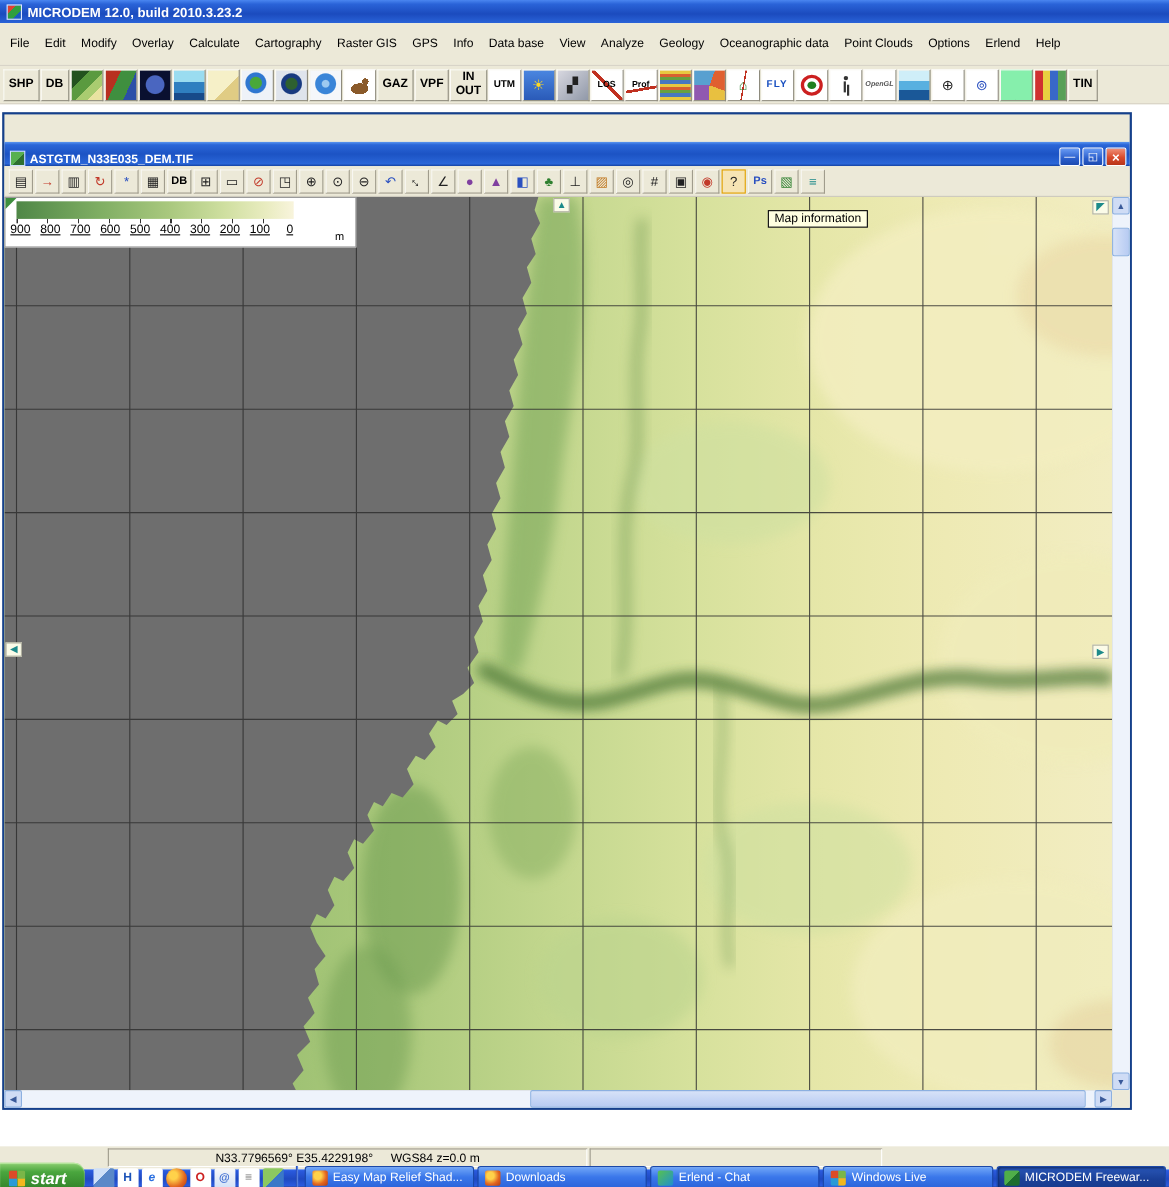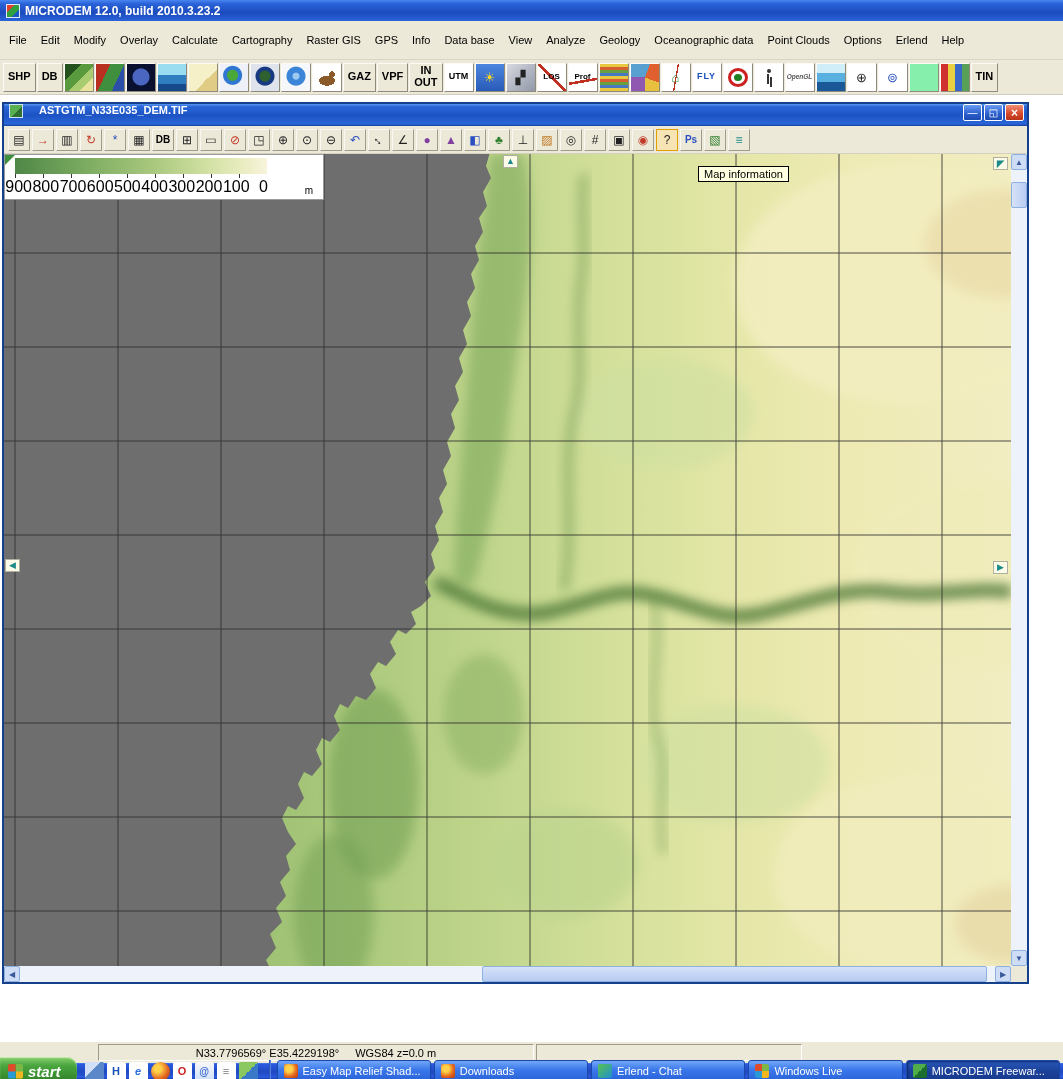--- a/index.html
+++ b/index.html
@@ -71,23 +71,23 @@
 
   .g-red{color:#c23a2a} .g-blue{color:#2a50c0} .g-purple{color:#8040a0} .g-green{color:#2f8030}
   .g-orange{color:#c07820} .g-teal{color:#1d8a8a} .g-dark{color:#222} .g-yellow{color:#ffd820}
   .rot45{transform:rotate(45deg); display:inline-block}
 
   
   .client { flex:1 1 auto; background:#fff; position:relative; padding:7px 0 0 2px; }
 
   .mapwin { width:1027px; border:2px solid #14408c; background:#ece9d8; }
   .mw-title {
-    height:22px; display:flex; align-items:flex-start; gap:16px; padding:0 3px 0 5px;
+    height:22px; display:flex; align-items:flex-end; gap:4px; padding:0 3px 0 5px;
     background:linear-gradient(180deg,#5a96f0 0%,#2a66d8 12%,#1c53c4 50%,#2a66d8 90%,#1441a0 100%);
-    color:#fff; font-size:11px; font-weight:bold;
+    color:#fff; font-size:11px; font-weight:bold;margin-top:25px;
   }
   .mw-title .title-text { flex:1 1 auto; }
   .win-ico { width:14px; height:14px; background:linear-gradient(135deg,#58b050 55%,#2e7030 55%); border:1px solid #cfe0ff; }
   .wb { width:19px; height:17px; border:1px solid #fff; border-radius:2px; color:#fff;
         font-size:10px; line-height:14px; text-align:center; padding:0; cursor:default; }
   .wb-min, .wb-restore { background:linear-gradient(180deg,#6a9cf4,#2a5ecc 60%,#1c4ab0); }
   .wb-close { background:linear-gradient(180deg,#f09078,#d84a2c 55%,#b83418); font-weight:bold; font-size:12px; }
   .wb-min { line-height:8px; }
 
   .mw-toolbar { height:28px; background:#ece9d8; display:flex; align-items:center; gap:2px; padding:2px 4px; border-bottom:1px solid #d4d0c0; }
@@ -100,21 +100,21 @@
   .map-area { position:relative; width:1007px; height:812px; overflow:hidden; background:#6e6e6e; }
   .map-area svg { display:block; }
 
   
   .legend { position:absolute; left:0; top:0; width:320px; height:46px; background:#fff; border:1px solid #9a9a9a; }
   .legend::before { content:""; position:absolute; left:0; top:0; border-top:10px solid #3f8f3f; border-right:10px solid transparent; }
   .leg-bar { margin:3px 0 0 10px; width:252px; height:16px;
     background:linear-gradient(90deg,#4f8747 0%,#7fae63 30%,#a9c87e 55%,#cfdfa0 75%,#e9ecc0 90%,#f8f4dc 100%); }
   .leg-ticks { margin-left:10px; width:252px; height:4px;
     background:repeating-linear-gradient(90deg,#333 0 1px,transparent 1px 28px); }
-  .leg-nums { margin-left:0; width:272px; display:flex; justify-content:space-between; font-size:16px; color:#000; }
+  .leg-nums { margin-left:0; width:272px; display:flex; justify-content:space-between; font-size:11px; color:#000;text-decoration:underline; }
   .leg-nums span { width:28px; text-align:center; }
   .leg-unit { position:absolute; right:10px; bottom:3px; font-size:10px; }
 
   
   .tooltip { position:absolute; left:694px; top:12px; background:#ffffe1; border:1px solid #000;
              padding:1px 5px; font-size:11px; white-space:nowrap; }
 
   
   .edge { position:absolute; width:15px; height:13px; background:#fbfbe8; border:1px solid #b0b0a0;
           color:#1d8a8a; font-size:9px; line-height:11px; text-align:center; padding:0; cursor:default; }

